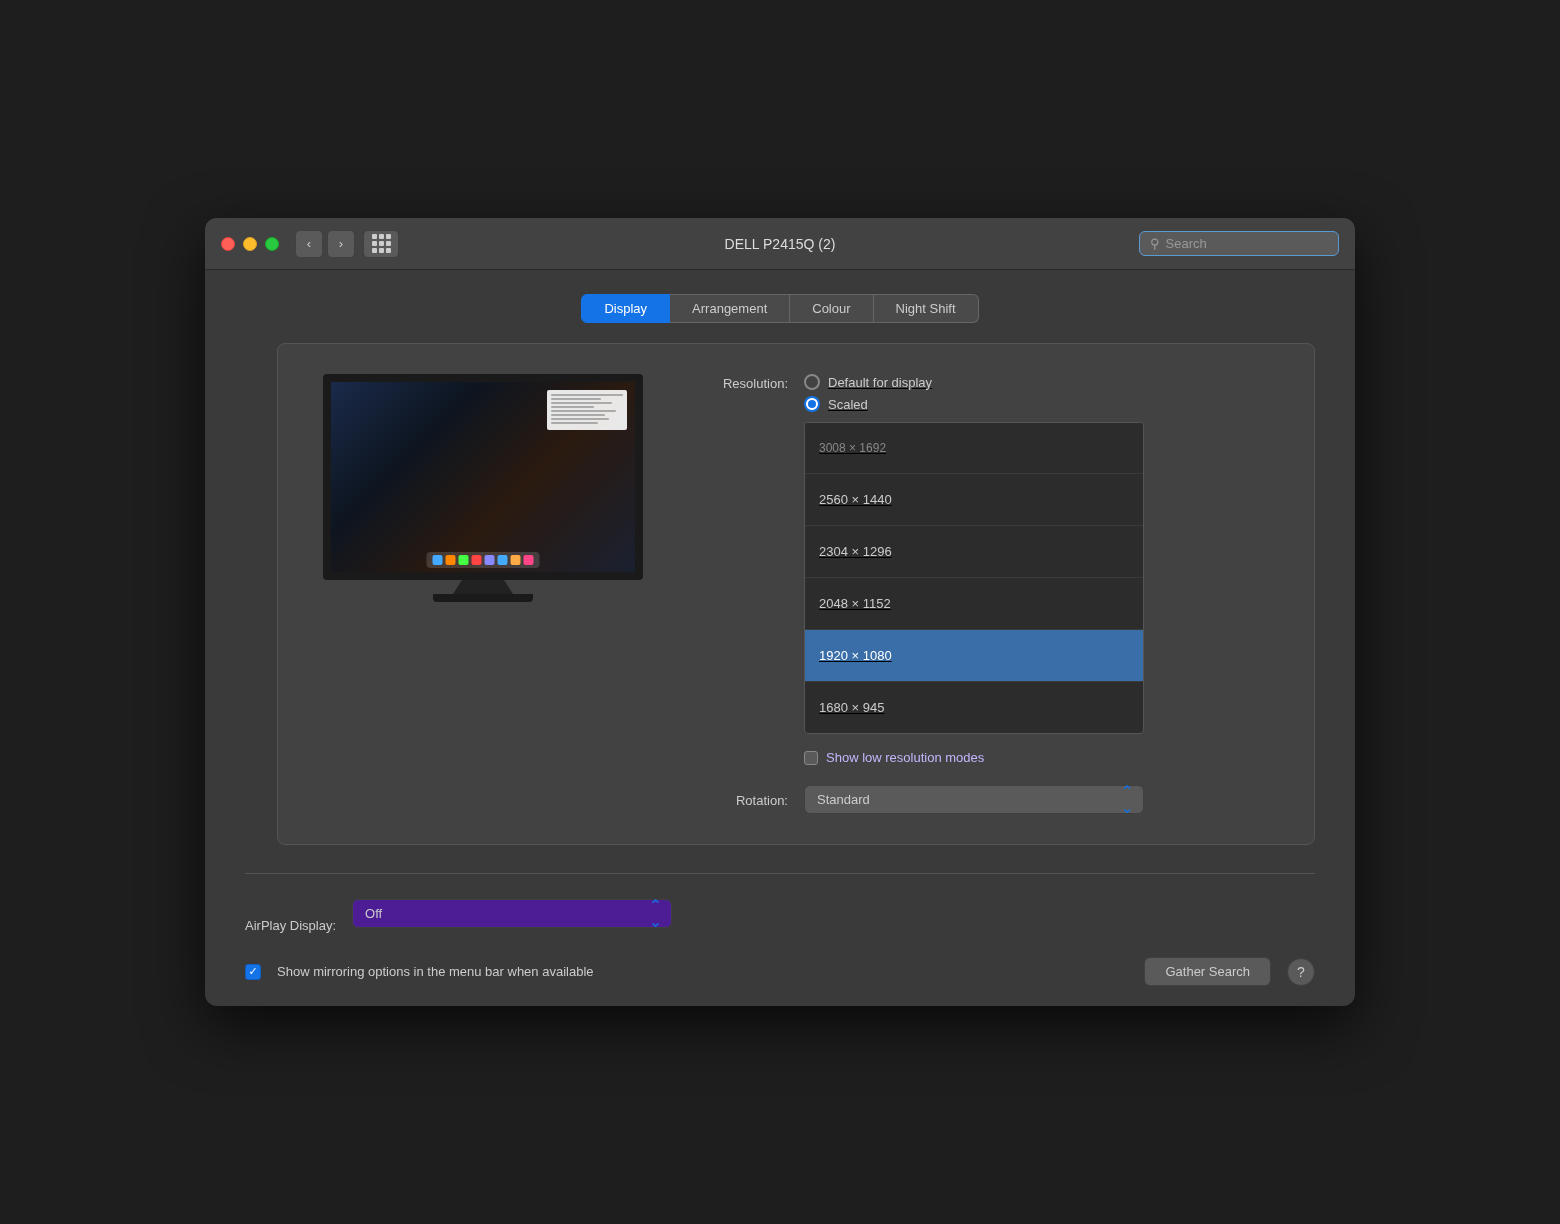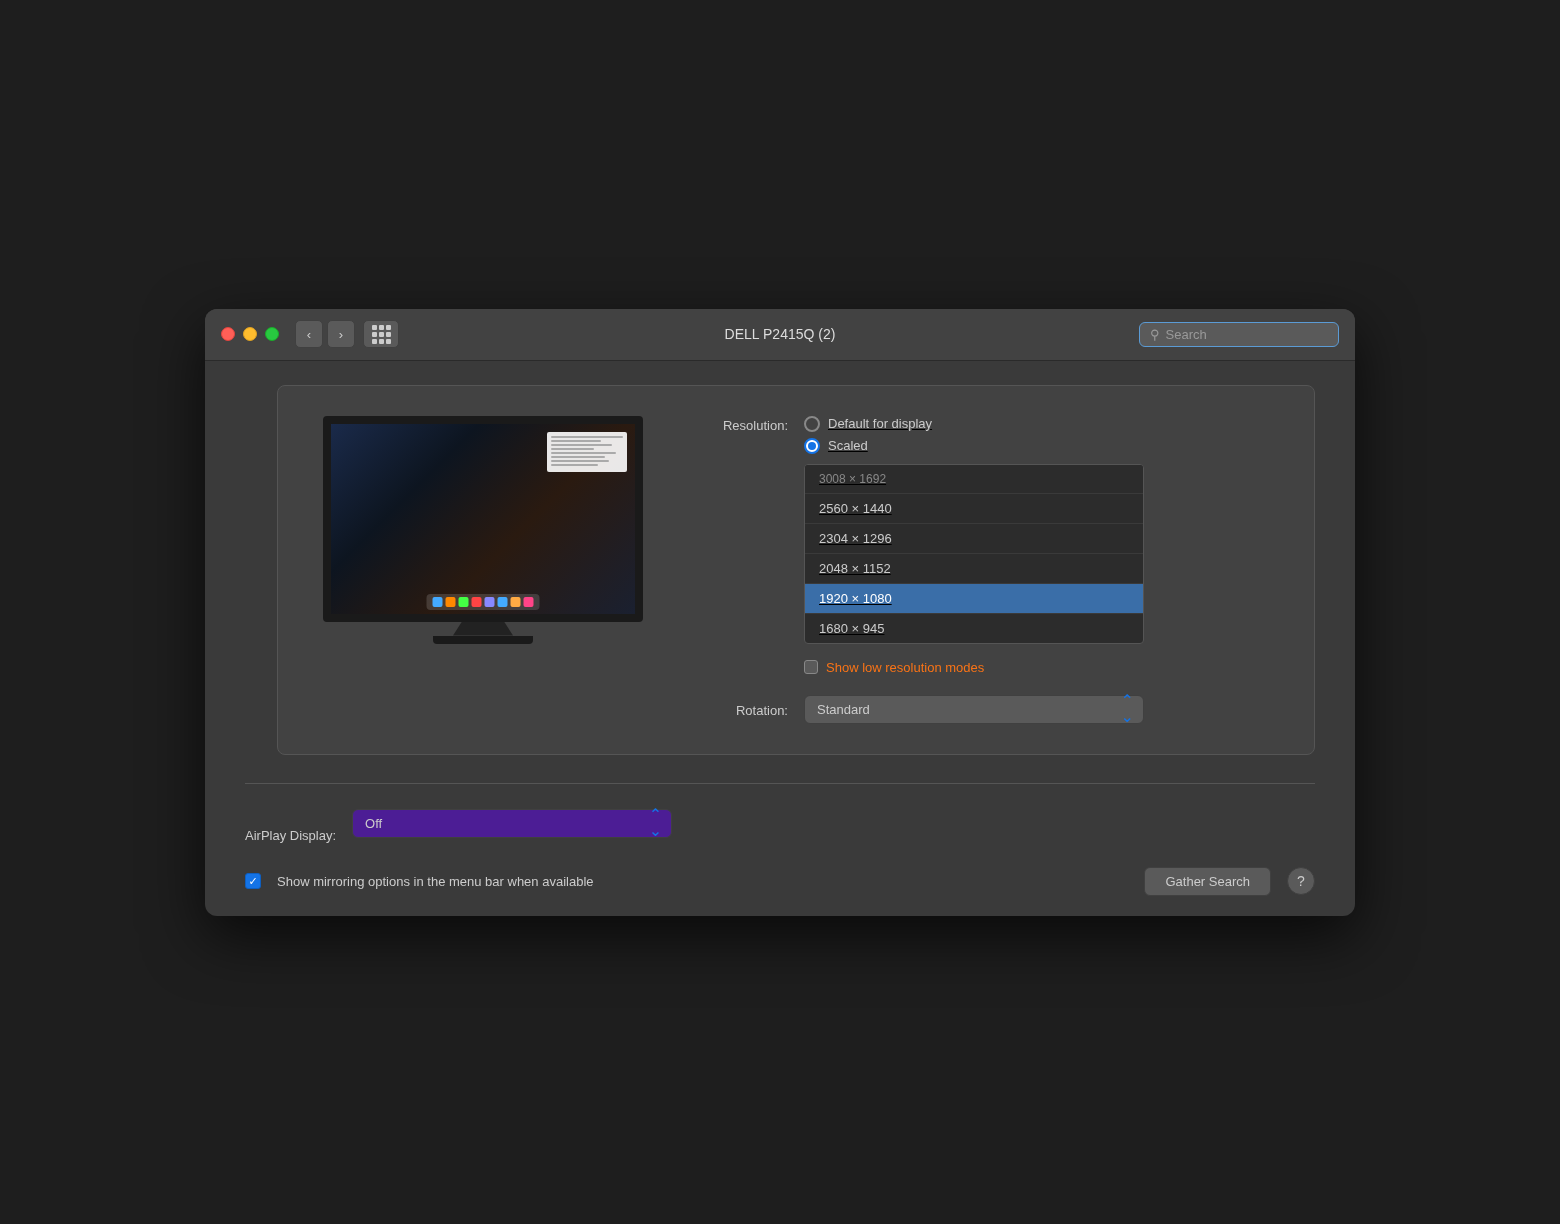--- a/index.html
+++ b/index.html
@@ -341,21 +341,21 @@
     .res-list {
       background: #2c2c2c;
       border: 1px solid #555;
       border-radius: 4px;
       overflow: hidden;
       width: 340px;
       margin-top: 4px;
     }
 
     .res-item {
-      padding: 7px 14px;
+      padding: 18px 14px;
       color: #ccc;
       font-size: 13px;
       cursor: pointer;
       border-bottom: 1px solid #3a3a3a;
     }
 
     .res-item:last-child { border-bottom: none; }
 
     .res-item.selected {
       background: #3a6ea8;
@@ -380,21 +380,21 @@
       width: 14px;
       height: 14px;
       border: 1px solid #888;
       border-radius: 3px;
       background: #5a5a5a;
       cursor: pointer;
       flex-shrink: 0;
     }
 
     .checkbox-label {
-      color: #f97316;
+      color: #c4b5fd;
       font-size: 13px;
     }
 
     
     .rotation-row {
       display: flex;
       align-items: center;
       gap: 16px;
       margin-left: 0;
     }
@@ -556,20 +556,26 @@
     </div>
     <div class="title-center">DELL P2415Q (2)</div>
     <div class="search-box">
       <span class="search-icon-svg">⚲</span>
       <input type="text" placeholder="Search" style="">
     </div>
   </div>
 
   <div class="content">
 
+    <div class="tabs">
+      <div class="tab active">Display</div>
+      <div class="tab">Arrangement</div>
+      <div class="tab">Colour</div>
+      <div class="tab">Night Shift</div>
+    </div>
 
     <div class="panel">
 
       <div class="monitor-preview">
         <div class="monitor-frame">
           <div class="monitor-screen">
             <div class="monitor-desktop-content">
               <div class="monitor-text-line"></div>
               <div class="monitor-text-line"></div>
               <div class="monitor-text-line"></div>

